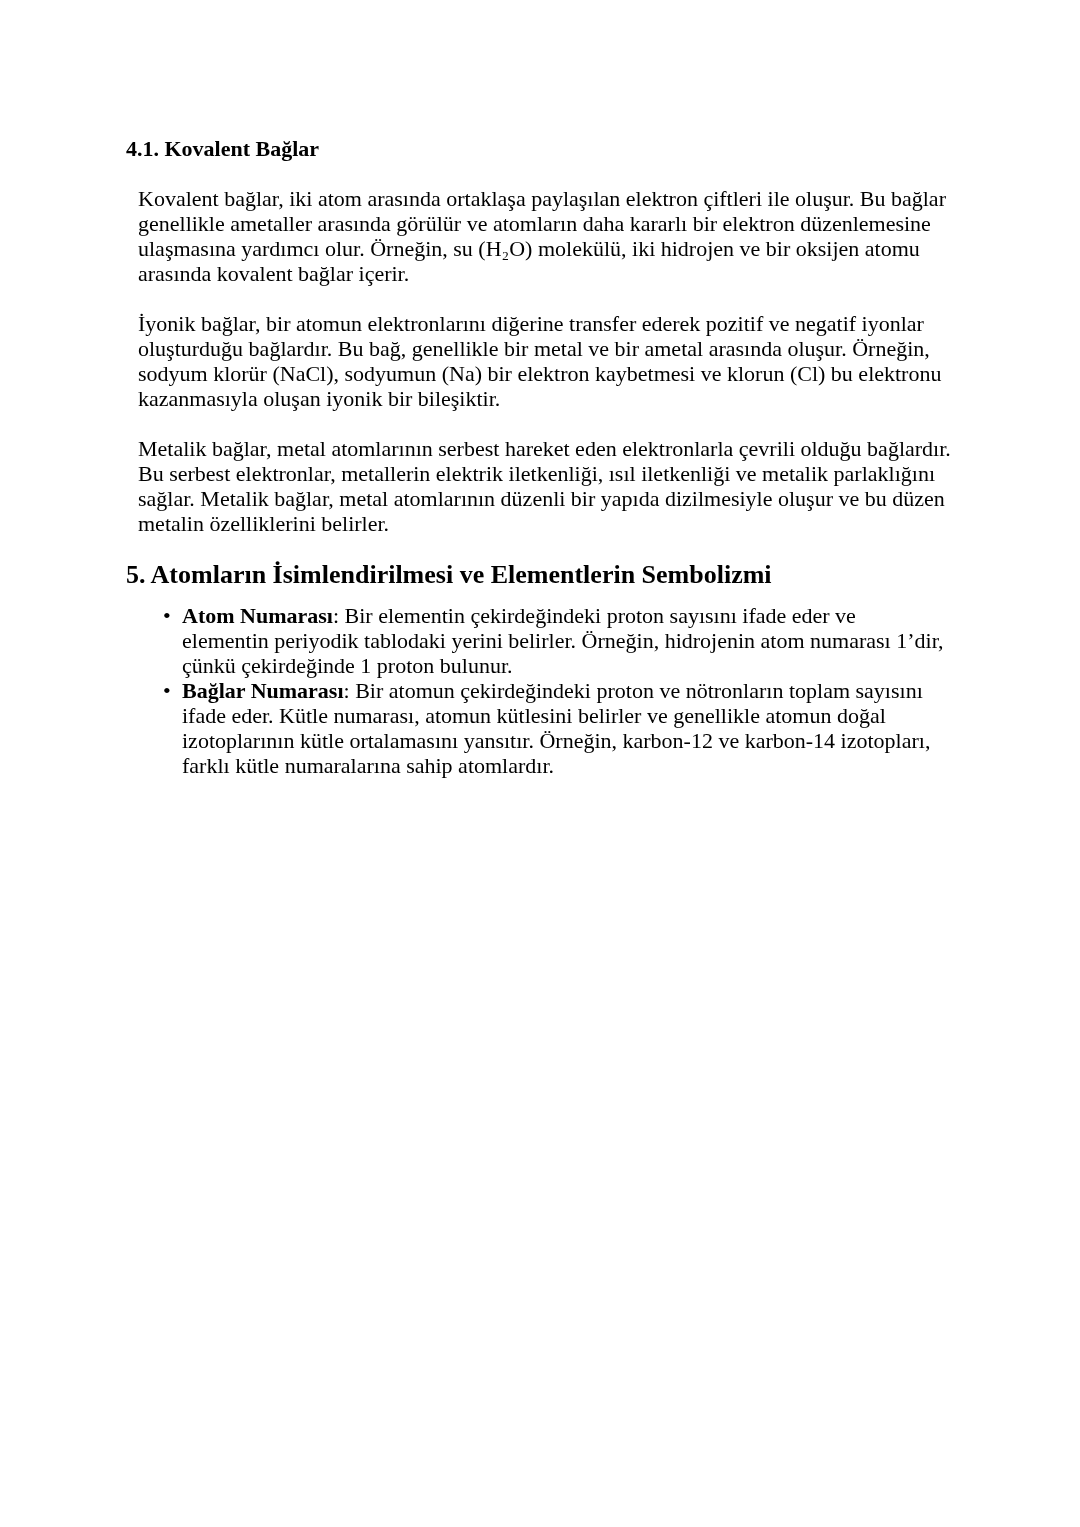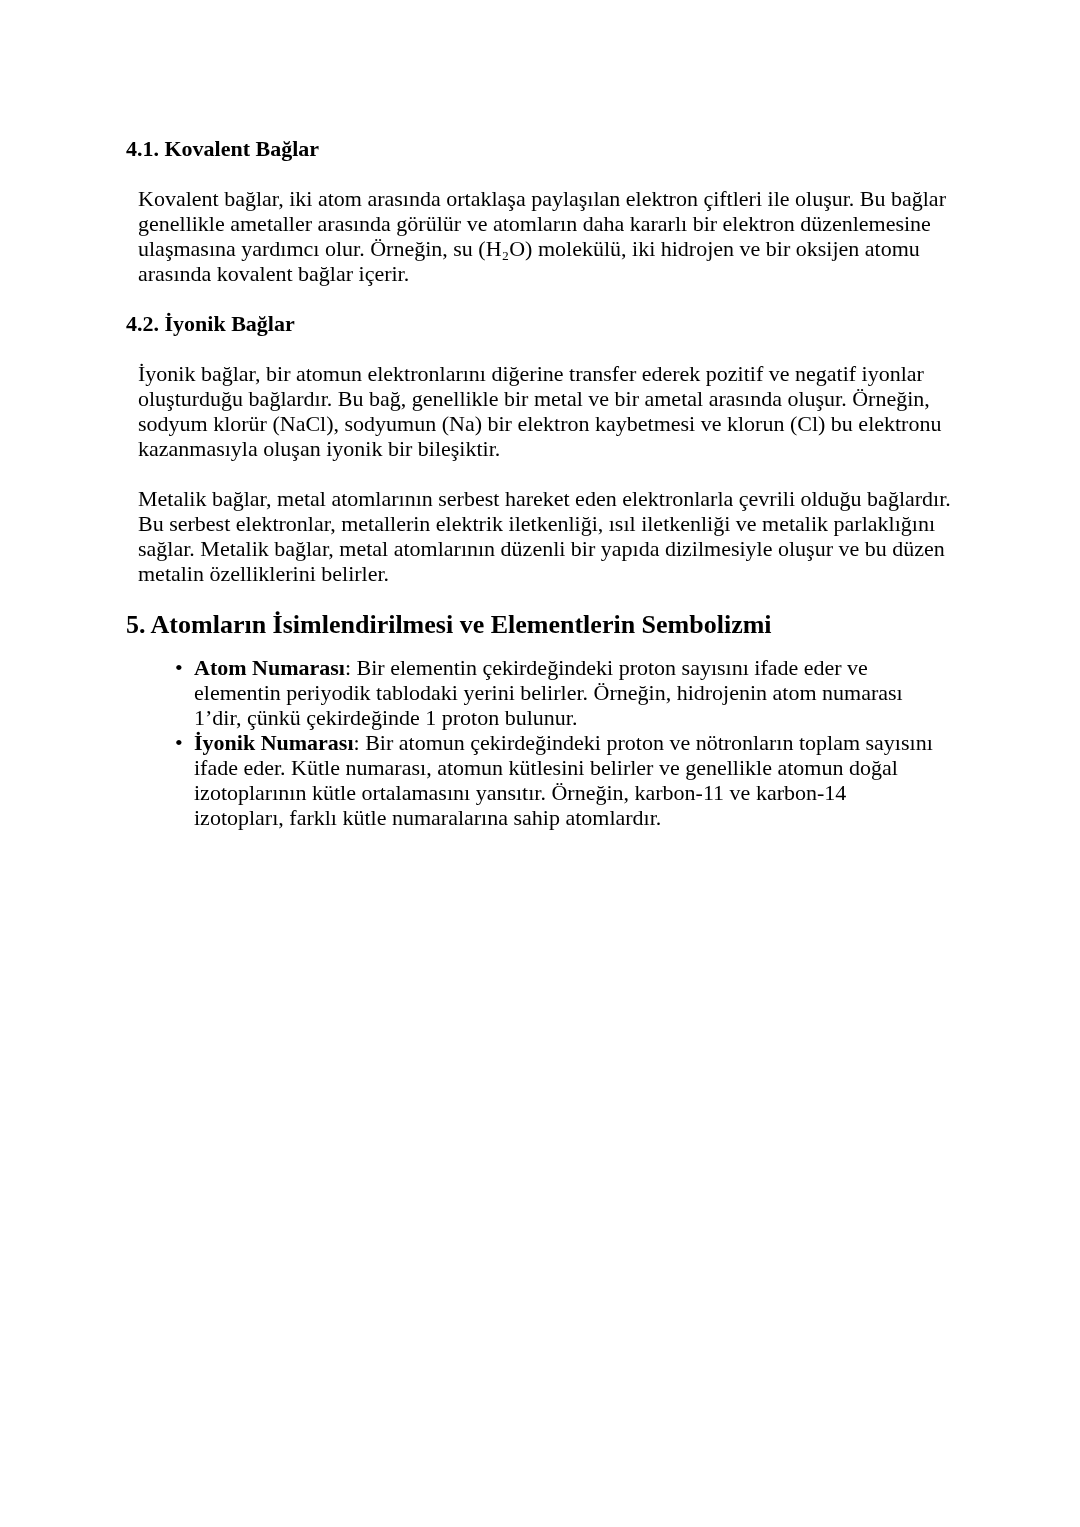--- a/index.html
+++ b/index.html
@@ -33,21 +33,21 @@
     margin: 0 0 25px 12px;
   }
   .chapter-heading {
     font-size: 26px;
     line-height: 28px;
     font-weight: bold;
     margin: 0 0 14px 0;
   }
   ul.bullet-list {
     list-style: none;
-    margin: 16px;
+    margin: 4px;
     padding: 0;
     font-size: 22px;
     line-height: 25px;
   }
   ul.bullet-list li {
     position: relative;
     padding-left: 52px;
   }
   ul.bullet-list li::before {
     content: "\2022";
@@ -62,30 +62,29 @@
   }
 </style>
 </head>
 <body>
 
 <div class="page">
 
   <h3 class="section-heading">4.1. Kovalent Bağlar</h3>
   <p class="section-body">Kovalent bağlar, iki atom arasında ortaklaşa paylaşılan elektron çiftleri ile oluşur. Bu bağlar genellikle ametaller arasında görülür ve atomların daha kararlı bir elektron düzenlemesine ulaşmasına yardımcı olur. Örneğin, su (H₂O) molekülü, iki hidrojen ve bir oksijen atomu arasında kovalent bağlar içerir.</p>
 
-  <h3 class="section-heading">4.2. İyonik Bağlar</h3>
   <p class="section-body">İyonik bağlar, bir atomun elektronlarını diğerine transfer ederek pozitif ve negatif iyonlar oluşturduğu bağlardır. Bu bağ, genellikle bir metal ve bir ametal arasında oluşur. Örneğin, sodyum klorür (NaCl), sodyumun (Na) bir elektron kaybetmesi ve klorun (Cl) bu elektronu kazanmasıyla oluşan iyonik bir bileşiktir.</p>
 
   <p class="section-body">Metalik bağlar, metal atomlarının serbest hareket eden elektronlarla çevrili olduğu bağlardır. Bu serbest elektronlar, metallerin elektrik iletkenliği, ısıl iletkenliği ve metalik parlaklığını sağlar. Metalik bağlar, metal atomlarının düzenli bir yapıda dizilmesiyle oluşur ve bu düzen metalin özelliklerini belirler.</p>
 
   <h2 class="chapter-heading">5. Atomların İsimlendirilmesi ve Elementlerin Sembolizmi</h2>
 
 
   <ul class="bullet-list">
     <li>
       <span class="term">Atom Numarası</span><span>: Bir elementin çekirdeğindeki proton sayısını ifade eder ve elementin periyodik tablodaki yerini belirler. Örneğin, hidrojenin atom numarası 1’dir, çünkü çekirdeğinde 1 proton bulunur.</span>
     </li>
     <li>
-      <span class="term">İyonik Numarası</span><span>: Bir atomun çekirdeğindeki proton ve nötronların toplam sayısını ifade eder. Kütle numarası, atomun kütlesini belirler ve genellikle atomun doğal izotoplarının kütle ortalamasını yansıtır. Örneğin, karbon-11 ve karbon-14 izotopları, farklı kütle numaralarına sahip atomlardır.</span>
+      <span class="term">Bağlar Numarası</span><span>: Bir atomun çekirdeğindeki proton ve nötronların toplam sayısını ifade eder. Kütle numarası, atomun kütlesini belirler ve genellikle atomun doğal izotoplarının kütle ortalamasını yansıtır. Örneğin, karbon-12 ve karbon-14 izotopları, farklı kütle numaralarına sahip atomlardır.</span>
     </li>
   </ul>
 
 </div>
 
 </body></html>

